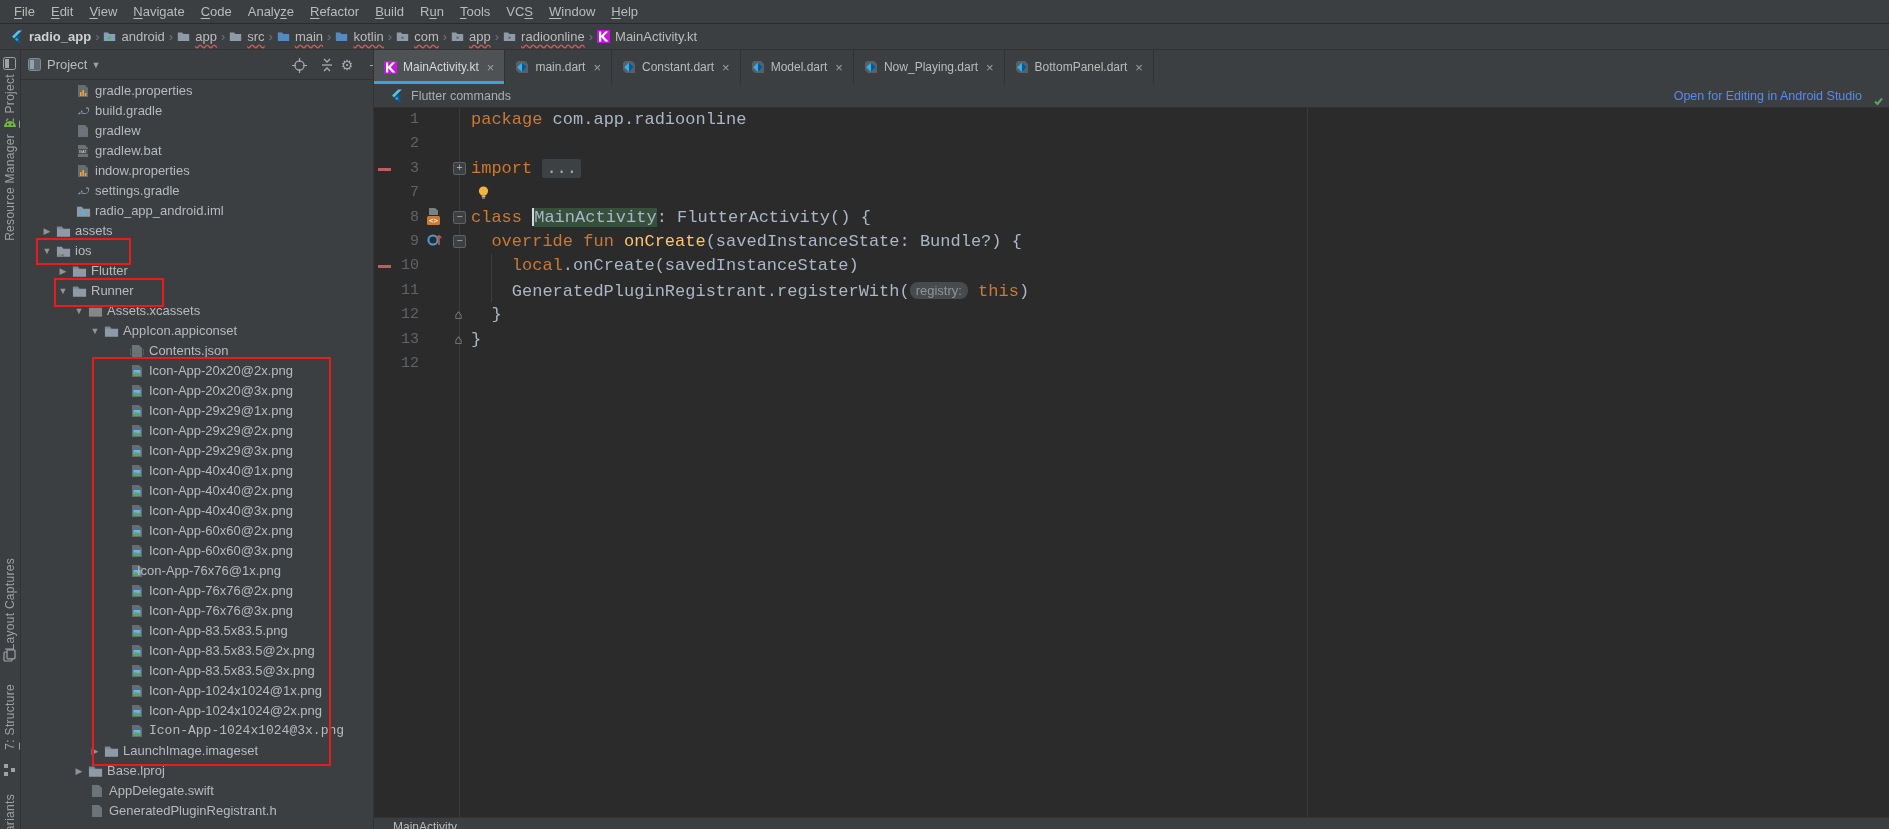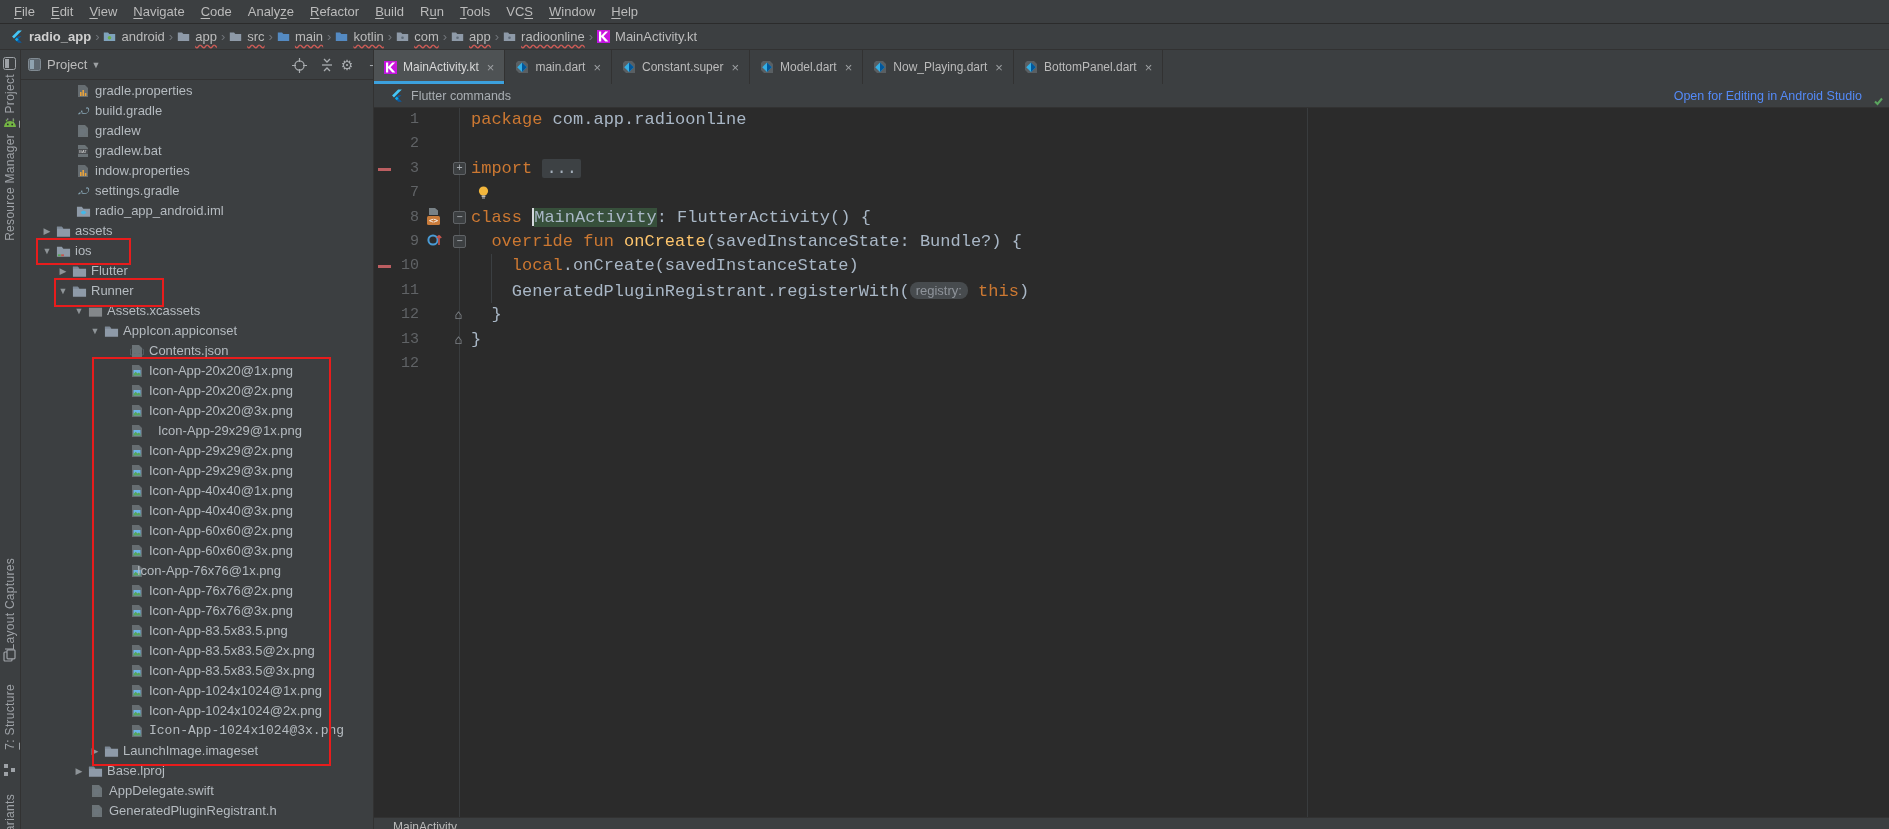--- a/index.html
+++ b/index.html
@@ -519,45 +519,37 @@
             <text x="7" y="10" font-size="7" fill="#5F6B72" text-anchor="middle" font-family="monospace">{..}</text>
           </svg></span>
         <span class="tlabel" style="left: 129px;">Contents.json</span>
       </div>
       <div class="trow">
         <span class="ticon" style="left: 110px;"><svg width="14" height="14" viewBox="0 0 14 14">
             <path d="M2 1h7l3 3v9H2z" fill="#9AA7AE" opacity=".45"></path>
             <rect x="3.5" y="6" width="7" height="5.5" fill="#6DB3E8"></rect>
             <path d="M3.5 10l2.2-2.2 1.8 1.8 1.4-1.2 1.6 1.6v1.5h-7z" fill="#58A55C"></path>
           </svg></span>
-        <span class="tlabel" style="left: 129px;">Icon-App-20x20@1x.png</span>
-      </div>
-      <div class="trow">
-        <span class="ticon" style="left: 110px;"><svg width="14" height="14" viewBox="0 0 14 14">
-            <path d="M2 1h7l3 3v9H2z" fill="#9AA7AE" opacity=".45"></path>
-            <rect x="3.5" y="6" width="7" height="5.5" fill="#6DB3E8"></rect>
-            <path d="M3.5 10l2.2-2.2 1.8 1.8 1.4-1.2 1.6 1.6v1.5h-7z" fill="#58A55C"></path>
-          </svg></span>
         <span class="tlabel" style="left: 129px;">Icon-App-20x20@2x.png</span>
       </div>
       <div class="trow">
         <span class="ticon" style="left: 110px;"><svg width="14" height="14" viewBox="0 0 14 14">
             <path d="M2 1h7l3 3v9H2z" fill="#9AA7AE" opacity=".45"></path>
             <rect x="3.5" y="6" width="7" height="5.5" fill="#6DB3E8"></rect>
             <path d="M3.5 10l2.2-2.2 1.8 1.8 1.4-1.2 1.6 1.6v1.5h-7z" fill="#58A55C"></path>
           </svg></span>
         <span class="tlabel" style="left: 129px;">Icon-App-20x20@3x.png</span>
       </div>
       <div class="trow">
         <span class="ticon" style="left: 110px;"><svg width="14" height="14" viewBox="0 0 14 14">
             <path d="M2 1h7l3 3v9H2z" fill="#9AA7AE" opacity=".45"></path>
             <rect x="3.5" y="6" width="7" height="5.5" fill="#6DB3E8"></rect>
             <path d="M3.5 10l2.2-2.2 1.8 1.8 1.4-1.2 1.6 1.6v1.5h-7z" fill="#58A55C"></path>
           </svg></span>
-        <span class="tlabel" style="left: 138px;">Icon-App-29x29@1x.png</span>
+        <span class="tlabel" style="left: 129px;">Icon-App-29x29@1x.png</span>
       </div>
       <div class="trow">
         <span class="ticon" style="left: 110px;"><svg width="14" height="14" viewBox="0 0 14 14">
             <path d="M2 1h7l3 3v9H2z" fill="#9AA7AE" opacity=".45"></path>
             <rect x="3.5" y="6" width="7" height="5.5" fill="#6DB3E8"></rect>
             <path d="M3.5 10l2.2-2.2 1.8 1.8 1.4-1.2 1.6 1.6v1.5h-7z" fill="#58A55C"></path>
           </svg></span>
         <span class="tlabel" style="left: 129px;">Icon-App-29x29@2x.png</span>
       </div>
       <div class="trow">
@@ -568,20 +560,28 @@
           </svg></span>
         <span class="tlabel" style="left: 129px;">Icon-App-29x29@3x.png</span>
       </div>
       <div class="trow">
         <span class="ticon" style="left: 110px;"><svg width="14" height="14" viewBox="0 0 14 14">
             <path d="M2 1h7l3 3v9H2z" fill="#9AA7AE" opacity=".45"></path>
             <rect x="3.5" y="6" width="7" height="5.5" fill="#6DB3E8"></rect>
             <path d="M3.5 10l2.2-2.2 1.8 1.8 1.4-1.2 1.6 1.6v1.5h-7z" fill="#58A55C"></path>
           </svg></span>
         <span class="tlabel" style="left: 129px;">Icon-App-40x40@1x.png</span>
+      </div>
+      <div class="trow">
+        <span class="ticon" style="left: 110px;"><svg width="14" height="14" viewBox="0 0 14 14">
+            <path d="M2 1h7l3 3v9H2z" fill="#9AA7AE" opacity=".45"></path>
+            <rect x="3.5" y="6" width="7" height="5.5" fill="#6DB3E8"></rect>
+            <path d="M3.5 10l2.2-2.2 1.8 1.8 1.4-1.2 1.6 1.6v1.5h-7z" fill="#58A55C"></path>
+          </svg></span>
+        <span class="tlabel" style="left: 129px;">Icon-App-40x40@2x.png</span>
       </div>
       <div class="trow">
         <span class="ticon" style="left: 110px;"><svg width="14" height="14" viewBox="0 0 14 14">
             <path d="M2 1h7l3 3v9H2z" fill="#9AA7AE" opacity=".45"></path>
             <rect x="3.5" y="6" width="7" height="5.5" fill="#6DB3E8"></rect>
             <path d="M3.5 10l2.2-2.2 1.8 1.8 1.4-1.2 1.6 1.6v1.5h-7z" fill="#58A55C"></path>
           </svg></span>
         <span class="tlabel" style="left: 129px;">Icon-App-40x40@3x.png</span>
       </div>
       <div class="trow">
@@ -739,21 +739,21 @@
         <span class="x">×</span>
       </div>
       <div class="tab">
         <span class="icon">
           <svg width="14" height="14" viewBox="0 0 14 14">
             <path d="M3 1h7l3 3v9H4L1 10V3z" fill="#8E9AA3" opacity=".35"></path>
             <path d="M2.2 7.2 7 2.4l4.8 4.8L7 12z" fill="#35AEE3"></path>
             <path d="M7 2.4l4.8 4.8L7 12z" fill="#01579B"></path>
           </svg>
         </span>
-        <span>Constant.super</span>
+        <span>Constant.dart</span>
         <span class="x">×</span>
       </div>
       <div class="tab">
         <span class="icon">
           <svg width="14" height="14" viewBox="0 0 14 14">
             <path d="M3 1h7l3 3v9H4L1 10V3z" fill="#8E9AA3" opacity=".35"></path>
             <path d="M2.2 7.2 7 2.4l4.8 4.8L7 12z" fill="#35AEE3"></path>
             <path d="M7 2.4l4.8 4.8L7 12z" fill="#01579B"></path>
           </svg>
         </span>

